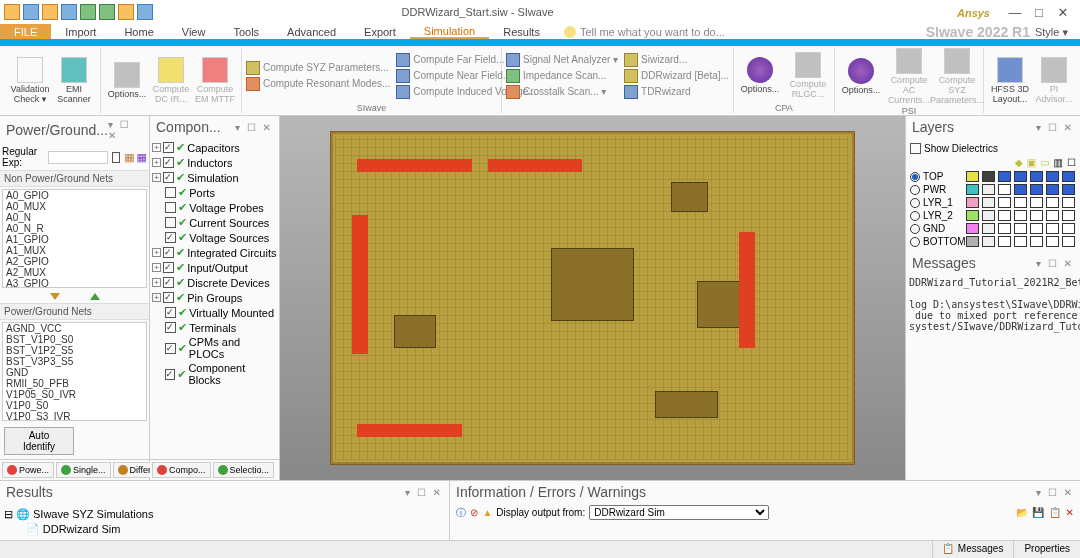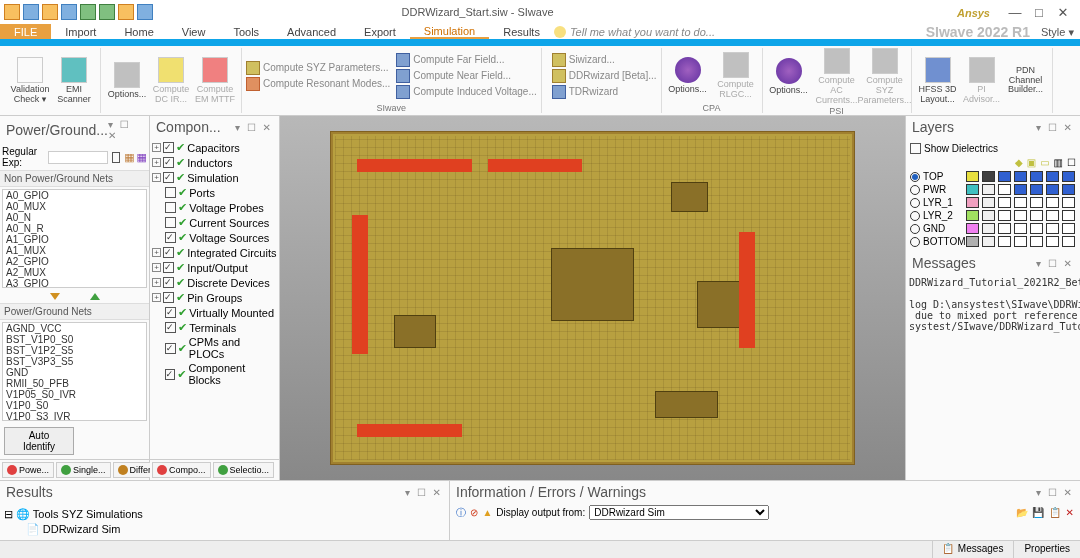--- a/index.html
+++ b/index.html
@@ -17,24 +17,24 @@
 .brand { width: 200px; text-align: right; padding-right: 8px; }
 .brand-logo { font-size: 11px; font-weight: 600; font-style: italic; color: #c0a030; }
 .winbtns { display: flex; gap: 6px; padding: 0 8px; font-size: 13px; color: #555; }
 .winbtns span { cursor: pointer; width: 18px; text-align: center; }
 
 
 .tabs { height: 22px; background: #fff; display: flex; align-items: center; border-bottom: 7px solid #0ea5e9; }
 .file-tab { background: #e8a040; color: #fff; font-size: 11px; padding: 3px 14px; height: 100%; display: flex; align-items: center; }
 .tab { font-size: 11px; padding: 3px 14px; color: #444; cursor: pointer; height: 100%; display: flex; align-items: center; }
 .tab.active { color: #d07000; border-bottom: 2px solid #e8a040; }
-.tell-me { display: flex; align-items: center; font-size: 11px; color: #888; font-style: italic; }
+.tell-me { display: flex; align-items: center; margin-left: 10px; font-size: 11px; color: #888; }
 .bulb { width: 12px; height: 12px; background: #f8e080; border-radius: 50%; margin-right: 4px; }
 .version { position: absolute; right: 50px; top: 24px; font-size: 14px; font-weight: 700; color: #bbb; }
-.style-btn { position: absolute; right: 6px; top: 26px; font-size: 11px; color: #555; }
+.style-btn { position: absolute; right: 12px; top: 26px; font-size: 11px; color: #555; }
 
 
 .ribbon { height: 70px; background: #fafafa; border-bottom: 1px solid #ccc; display: flex; padding: 2px 4px; overflow: hidden; }
 .rgroup { border-right: 1px solid #ddd; padding: 0 4px; display: flex; flex-direction: column; justify-content: space-between; }
 .rgroup-row { display: flex; gap: 4px; flex: 1; align-items: center; }
 .rgroup-label { font-size: 9px; text-align: center; color: #777; }
 .bigbtn { display: flex; flex-direction: column; align-items: center; width: 44px; font-size: 9px; color: #444; text-align: center; line-height: 1.1; cursor: pointer; }
 .bigbtn.disabled { color: #aaa; }
 .bigico { width: 26px; height: 26px; border: 1px solid #ccc; margin-bottom: 2px; }
 .bigico.purple { background: radial-gradient(#a060c0,#6030a0); border-radius: 50%; border: none; }
@@ -203,20 +203,34 @@
           <div class="smline">
               <span class="smico b"></span>
               <span>Compute Induced Voltage...</span>
             </div>
         </div>
       </div>
       <div class="rgroup-label">SIwave</div>
     </div>
     <div class="rgroup">
       <div style="display:flex;flex:1">
+        <div style="display:flex;flex-direction:column;justify-content:center">
+          <div class="smline">
+              <span class="smico b"></span>
+              <span>Signal Net Analyzer ▾</span>
+            </div>
+          <div class="smline">
+              <span class="smico g"></span>
+              <span>Impedance Scan...</span>
+            </div>
+          <div class="smline">
+              <span class="smico r"></span>
+              <span>Crosstalk Scan... ▾</span>
+            </div>
+        </div>
         <div style="display:flex;flex-direction:column;justify-content:center;margin-left:6px">
           <div class="smline">
               <span class="smico"></span>
               <span>Siwizard...</span>
             </div>
           <div class="smline">
               <span class="smico"></span>
               <span>DDRwizard [Beta]...</span>
             </div>
           <div class="smline">
@@ -543,21 +557,21 @@
     </div>
   </div>
 
   <div class="bottom">
     <div class="results">
       <div class="panel-hdr">
           <span>Results</span>
           <span class="ctl">▾ ☐ ✕</span>
         </div>
       <div class="results-tree">
-        <div>⊟ 🌐 <span>Tools SYZ Simulations</span></div>
+        <div>⊟ 🌐 <span>SIwave SYZ Simulations</span></div>
         <div style="padding-left:22px">📄 <span>DDRwizard Sim</span></div>
       </div>
     </div>
     <div class="info">
       <div class="panel-hdr">
           <span>Information / Errors / Warnings</span>
           <span class="ctl">▾ ☐ ✕</span>
         </div>
       <div class="info-bar">
         <span style="color:#2060c0">ⓘ</span>

